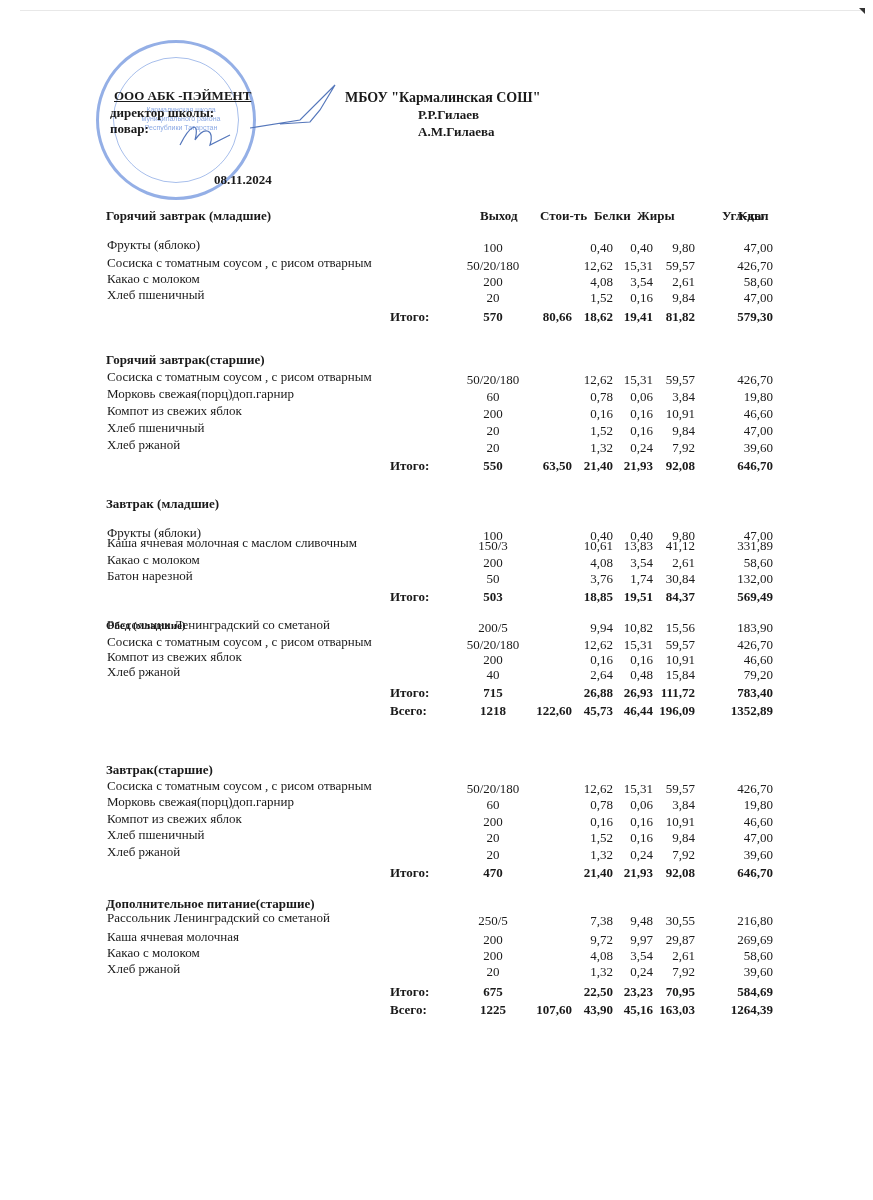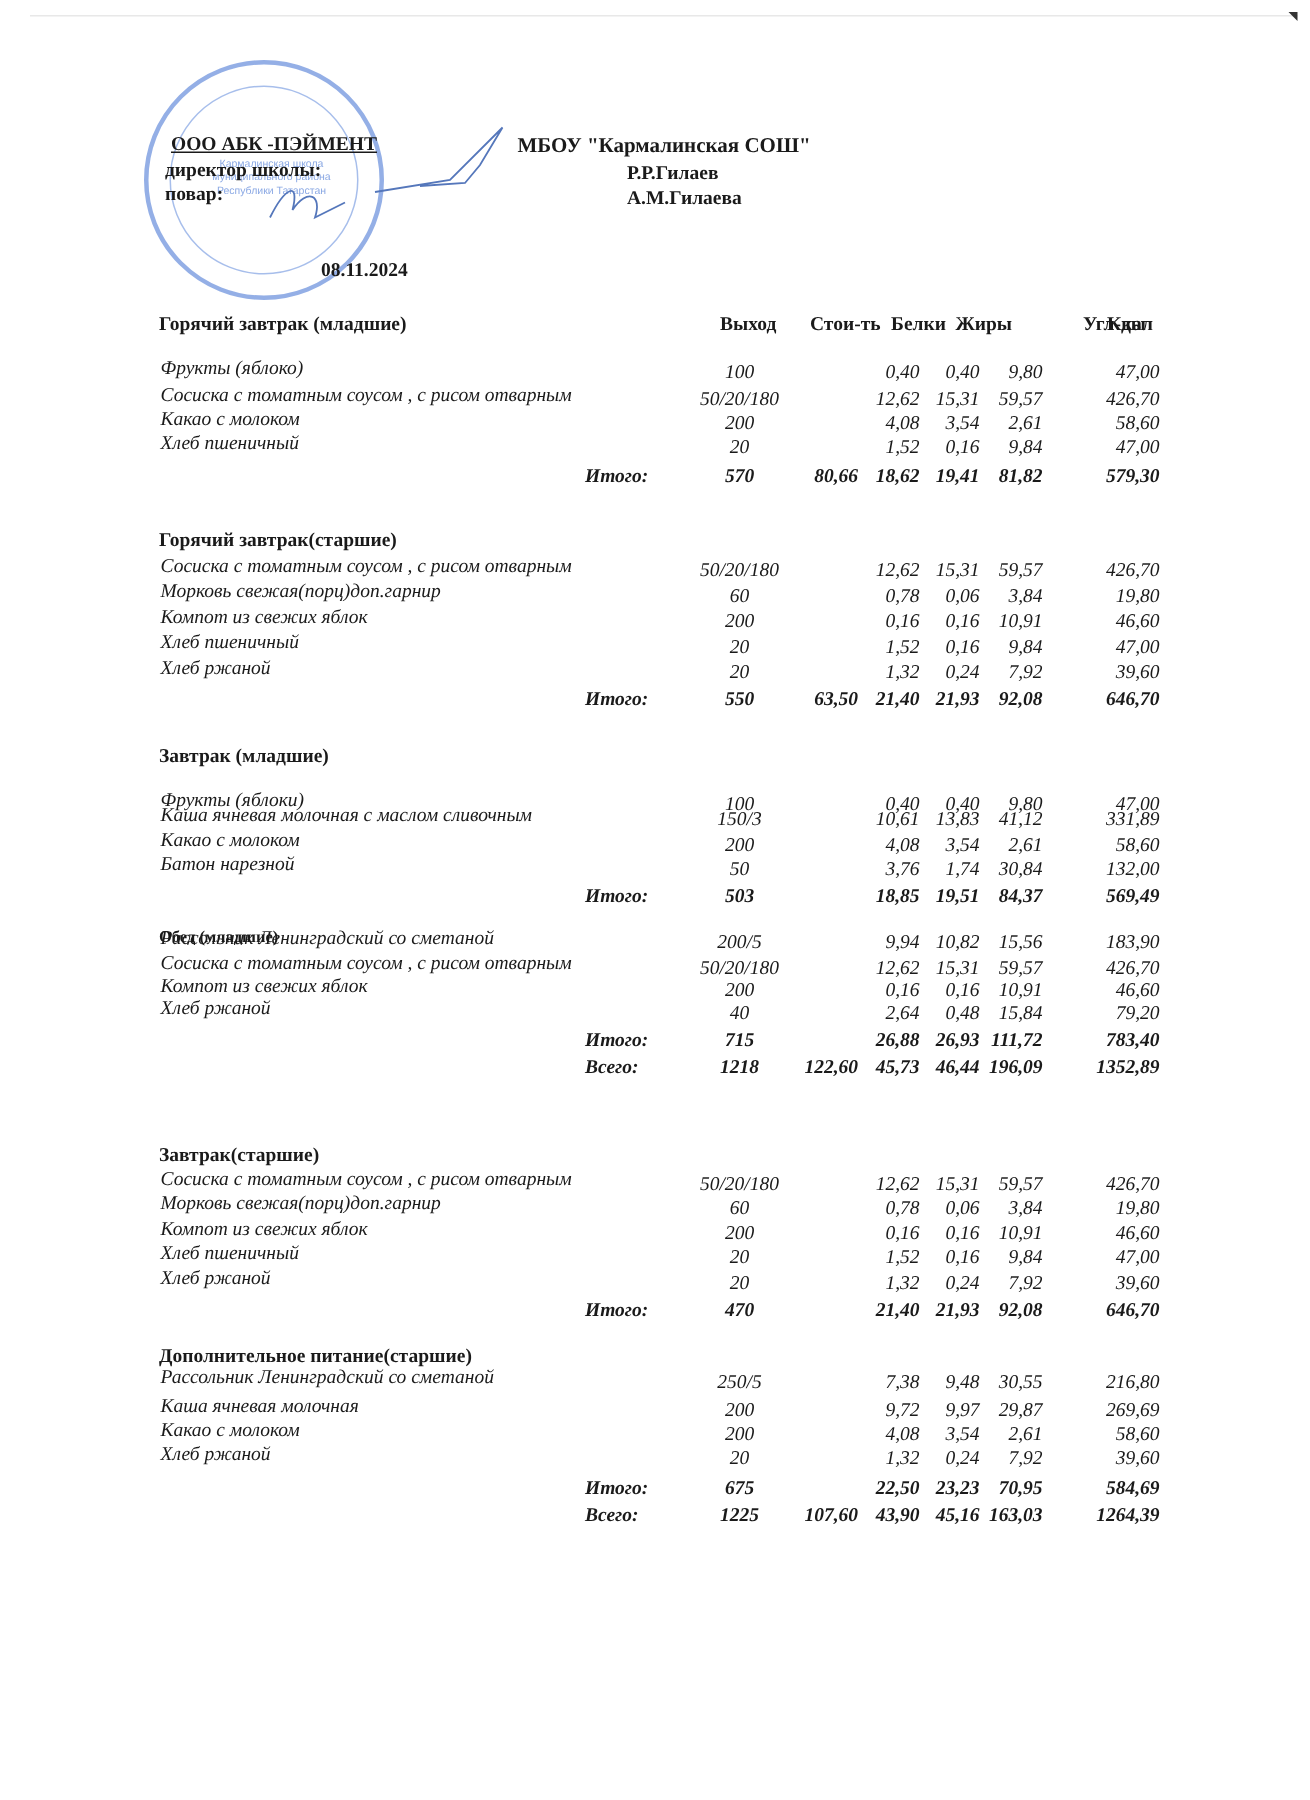--- a/index.html
+++ b/index.html
@@ -11,21 +11,21 @@
   .stamp { position: absolute; left: 96px; top: 40px; width: 160px; height: 160px; border-radius: 50%;
            border: 3px solid rgba(60,110,210,0.55); box-sizing: border-box; }
   .stamp::before { content: ""; position: absolute; left: 14px; top: 14px; right: 14px; bottom: 14px;
                    border-radius: 50%; border: 1.5px solid rgba(60,110,210,0.45); }
   .stamp-text { position: absolute; left: 42px; top: 62px; width: 80px; font-family: "Liberation Sans", sans-serif;
                 font-size: 7px; color: rgba(60,110,210,0.6); text-align: center; line-height: 9px; }
   .signature { position: absolute; left: 240px; top: 80px; width: 110px; height: 60px; }
   .hdr { position: absolute; font-weight: bold; font-size: 13px; }
   .section-title { position: absolute; left: 106px; font-weight: bold; font-size: 13px; }
   .section-title.small { font-size: 11px; margin-top: 16px; }
-  .row { position: absolute; left: 0; width: 873px; height: 16px; font-style: italic; }
+  .row { position: absolute; left: 0; width: 873px; height: 16px; }
   .row span { position: absolute; white-space: nowrap; }
   .name { left: 107px; }
   .out { width: 90px; text-align: center; left: 448px; }
   .cost { width: 60px; text-align: right; left: 512px; }
   .b { width: 50px; text-align: right; left: 563px; }
   .z { width: 50px; text-align: right; left: 603px; }
   .u { width: 50px; text-align: right; left: 645px; }
   .k { width: 60px; text-align: right; left: 713px; }
   .lbl { left: 390px; width: 70px; text-align: left; }
   .total { font-weight: bold; }

